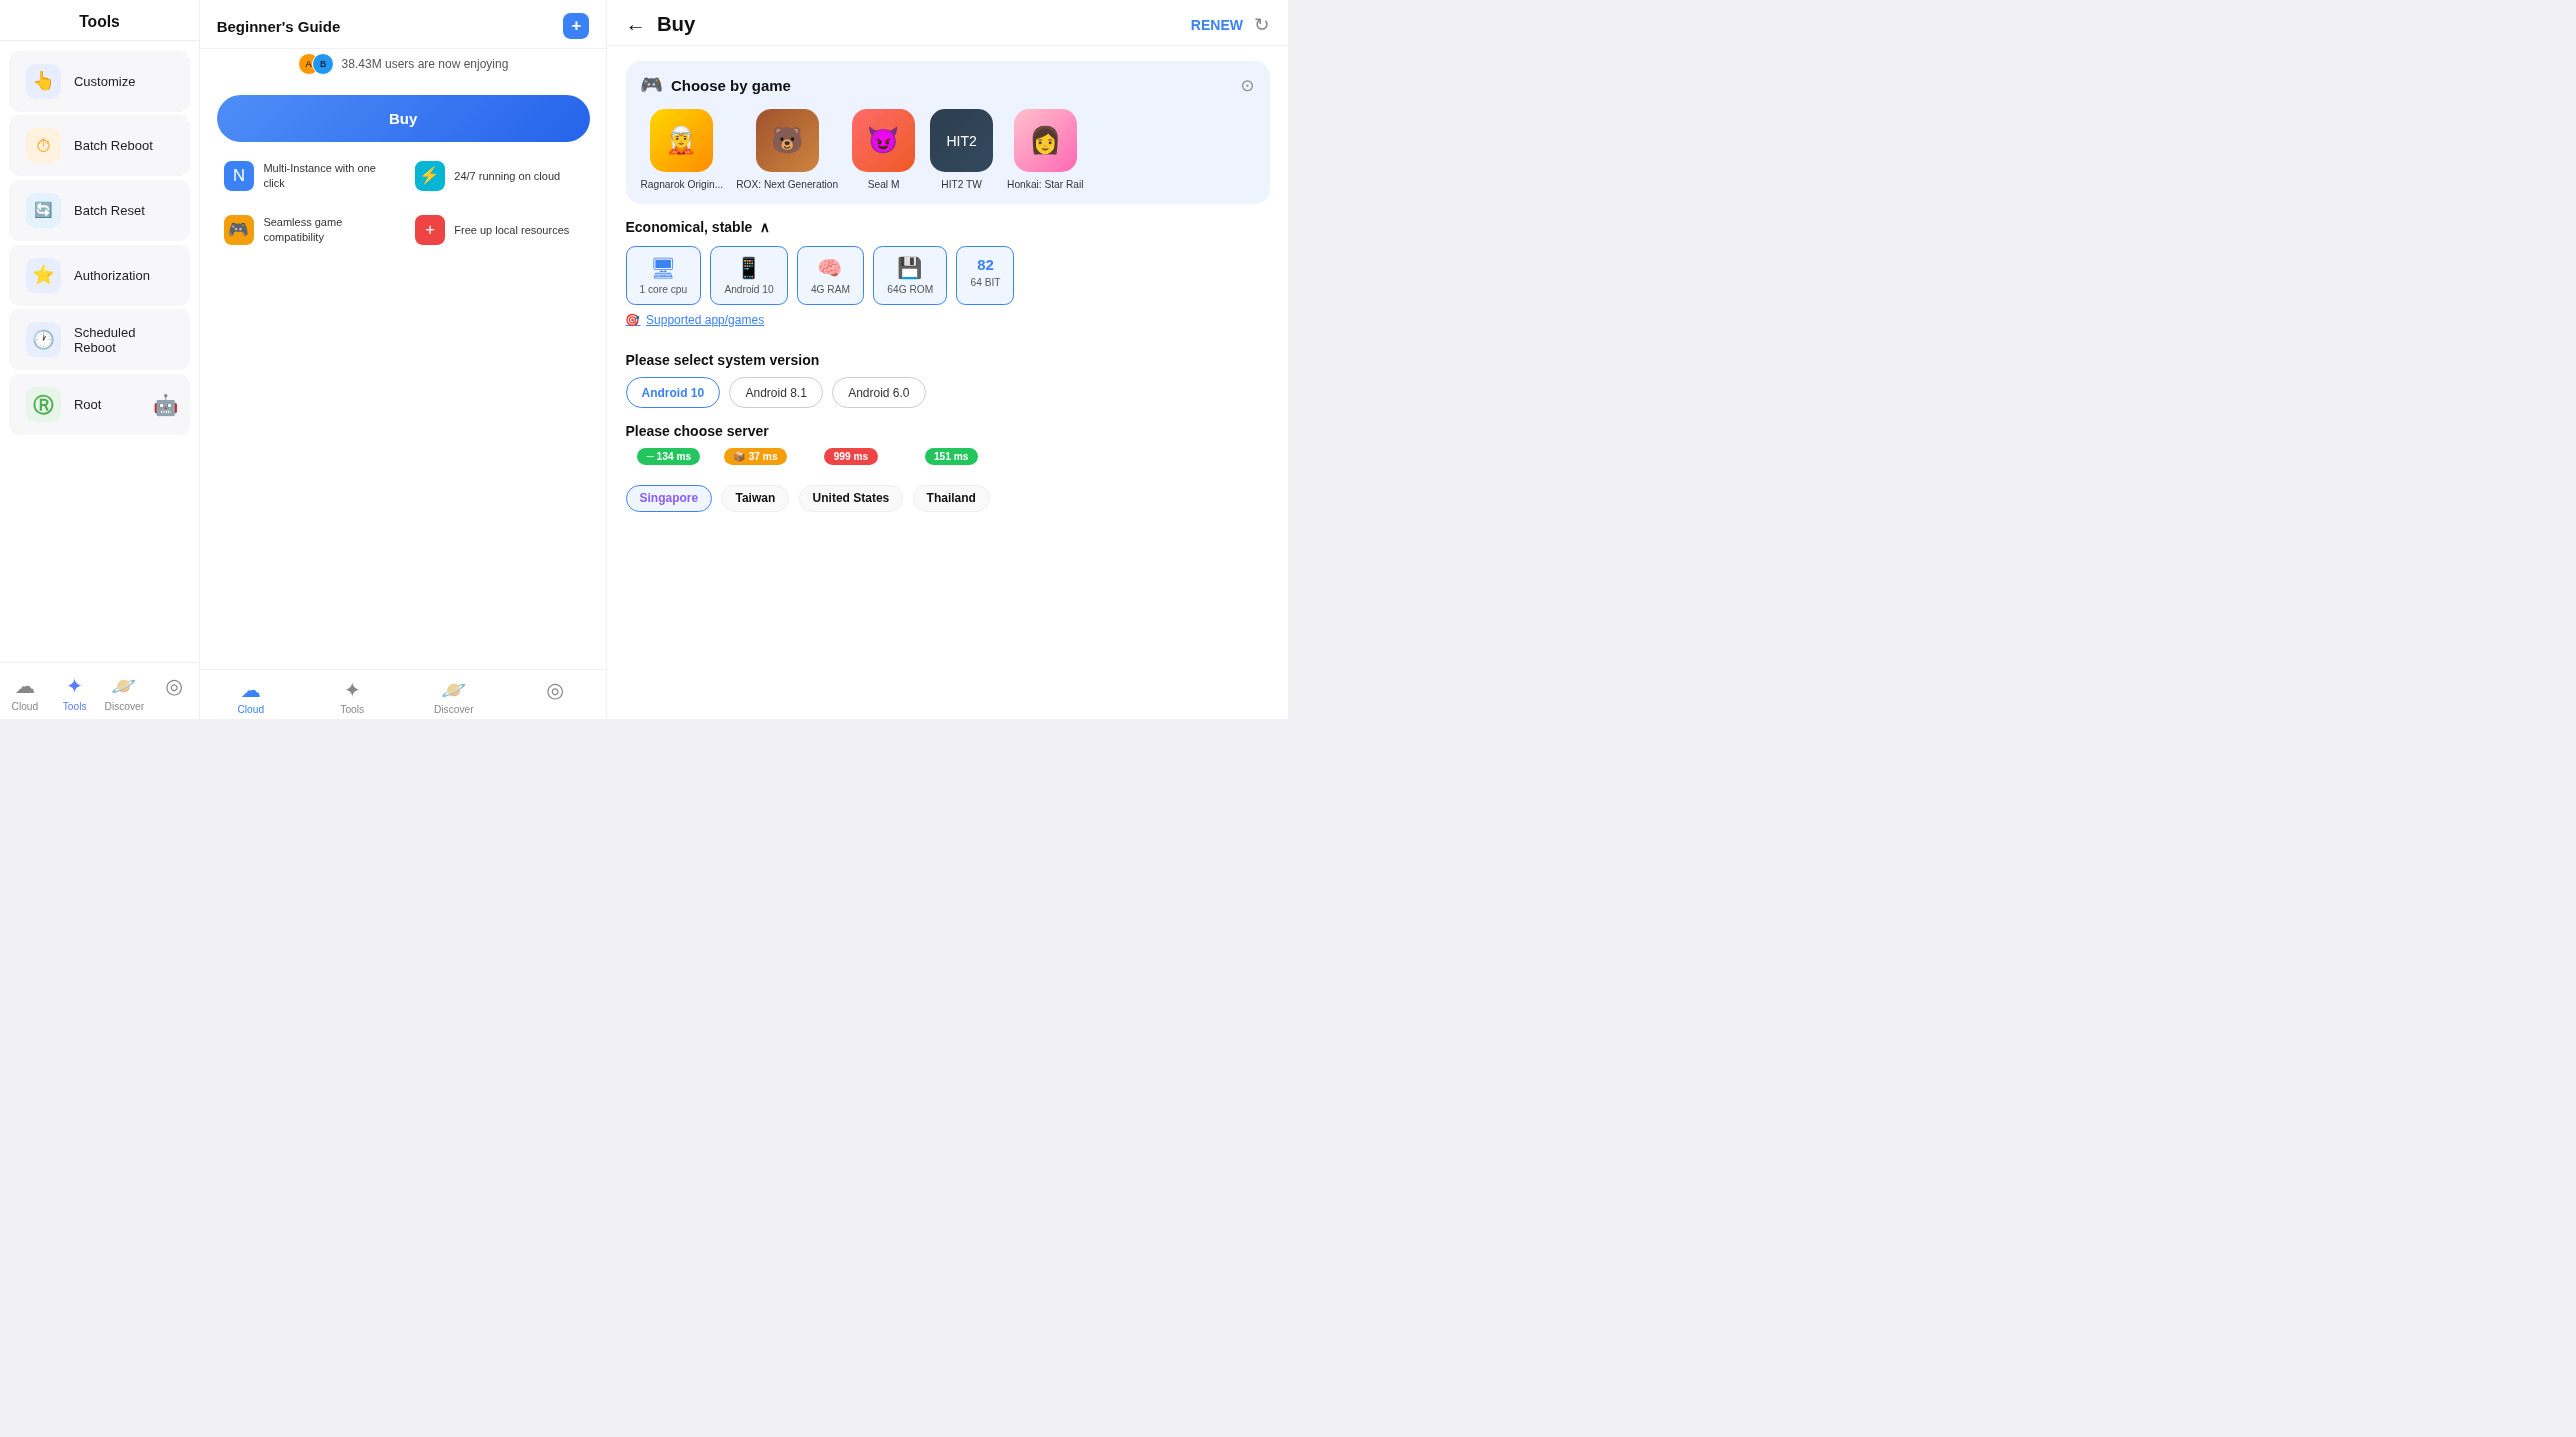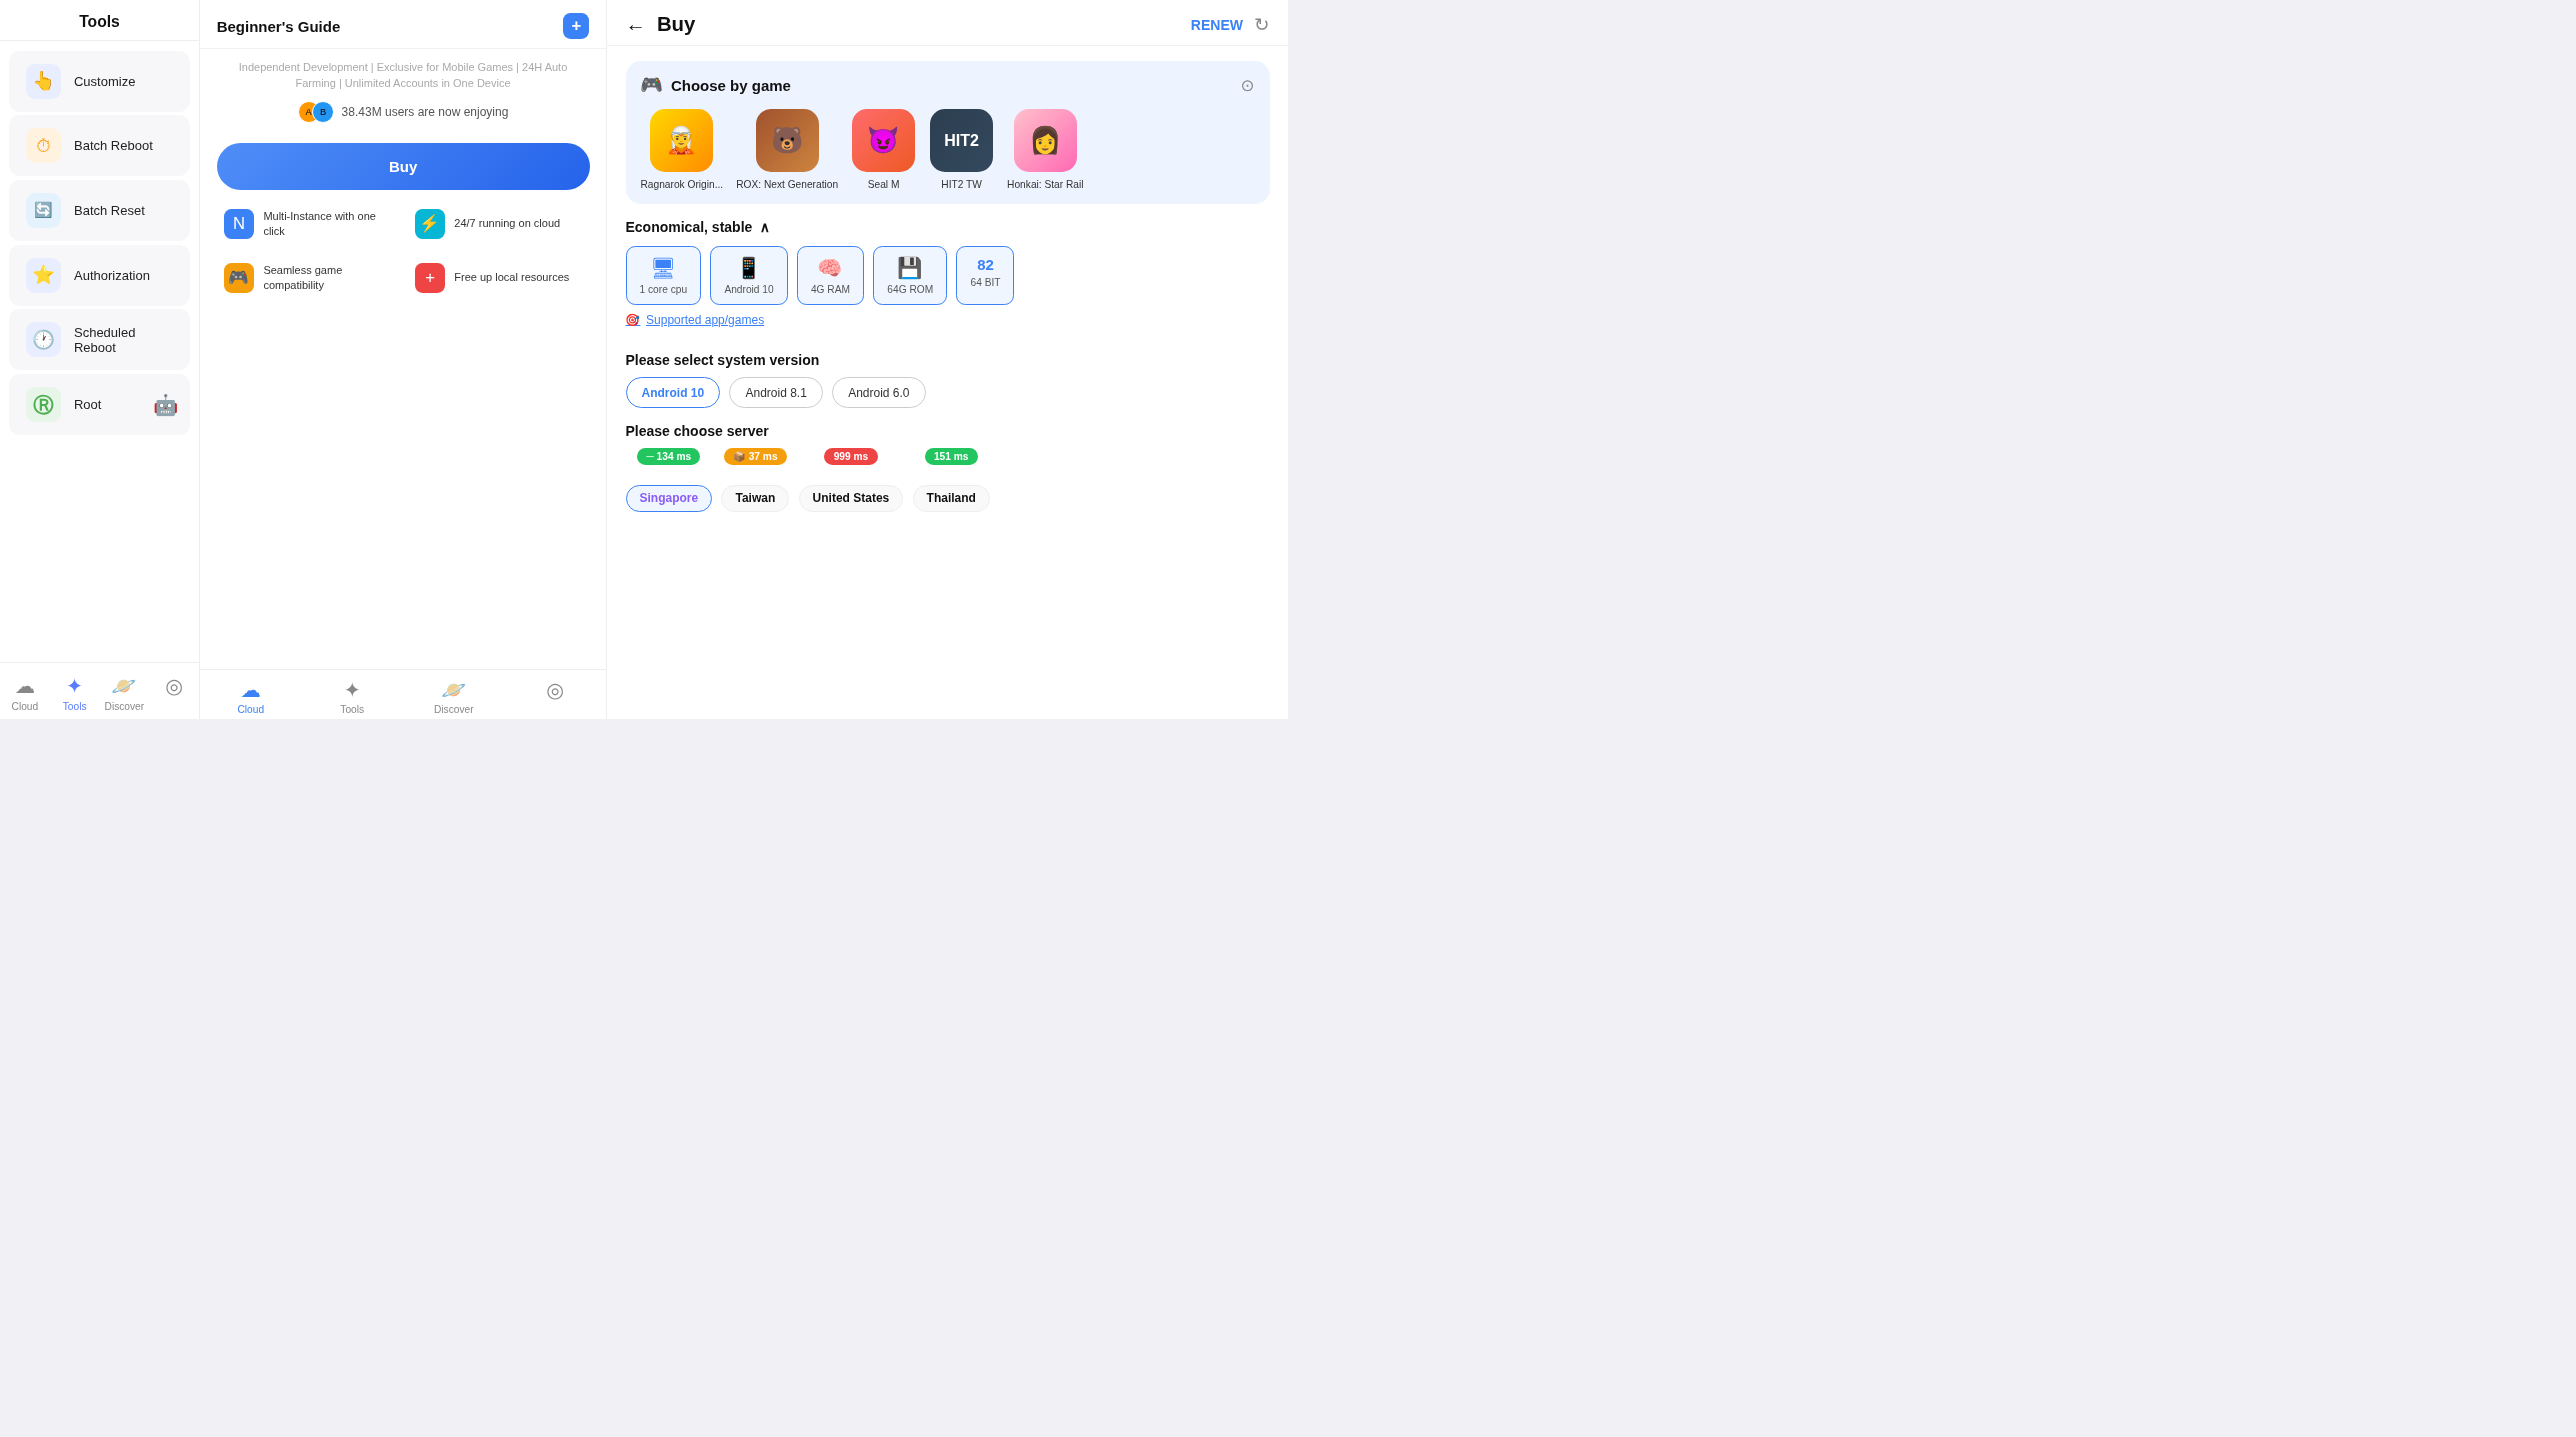--- a/index.html
+++ b/index.html
@@ -553,21 +553,20 @@
       <span class="nav-label"></span>
     </div>
   </div>
 </div>
 
 <div class="middle-panel">
   <div class="guide-header">
     <span class="guide-title">Beginner's Guide</span>
     <div class="guide-add-btn">+</div>
   </div>
-  <div class="guide-subtitle">Independent Development | Exclusive for Mobile Games | 24H Auto Farming | Unlimited Accounts in One Device</div>
   <div class="users-badge">
     <div class="users-avatar">
       <div class="avatar-circle" style="background:#ff9800;">A</div>
       <div class="avatar-circle" style="background:#2196f3;">B</div>
     </div>
     <span class="users-text">38.43M users are now enjoying</span>
   </div>
 
 
   <button class="buy-btn-mid">Buy</button>
@@ -636,21 +635,21 @@
         </div>
         <div class="game-item">
           <div class="game-thumb game-thumb-rox">🐻</div>
           <span class="game-name">ROX: Next Generation</span>
         </div>
         <div class="game-item">
           <div class="game-thumb game-thumb-seal">😈</div>
           <span class="game-name">Seal M</span>
         </div>
         <div class="game-item">
-          <div class="game-thumb game-thumb-hit2" style="font-size:16px; font-weight:700; color:#fff;">HIT2</div>
+          <div class="game-thumb game-thumb-hit2" style="font-size:14px; font-weight:400; color:#fff;">HIT2</div>
           <span class="game-name">HIT2 TW</span>
         </div>
         <div class="game-item">
           <div class="game-thumb game-thumb-honkai">👩</div>
           <span class="game-name">Honkai: Star Rail</span>
         </div>
       </div>
     </div>
 
 

